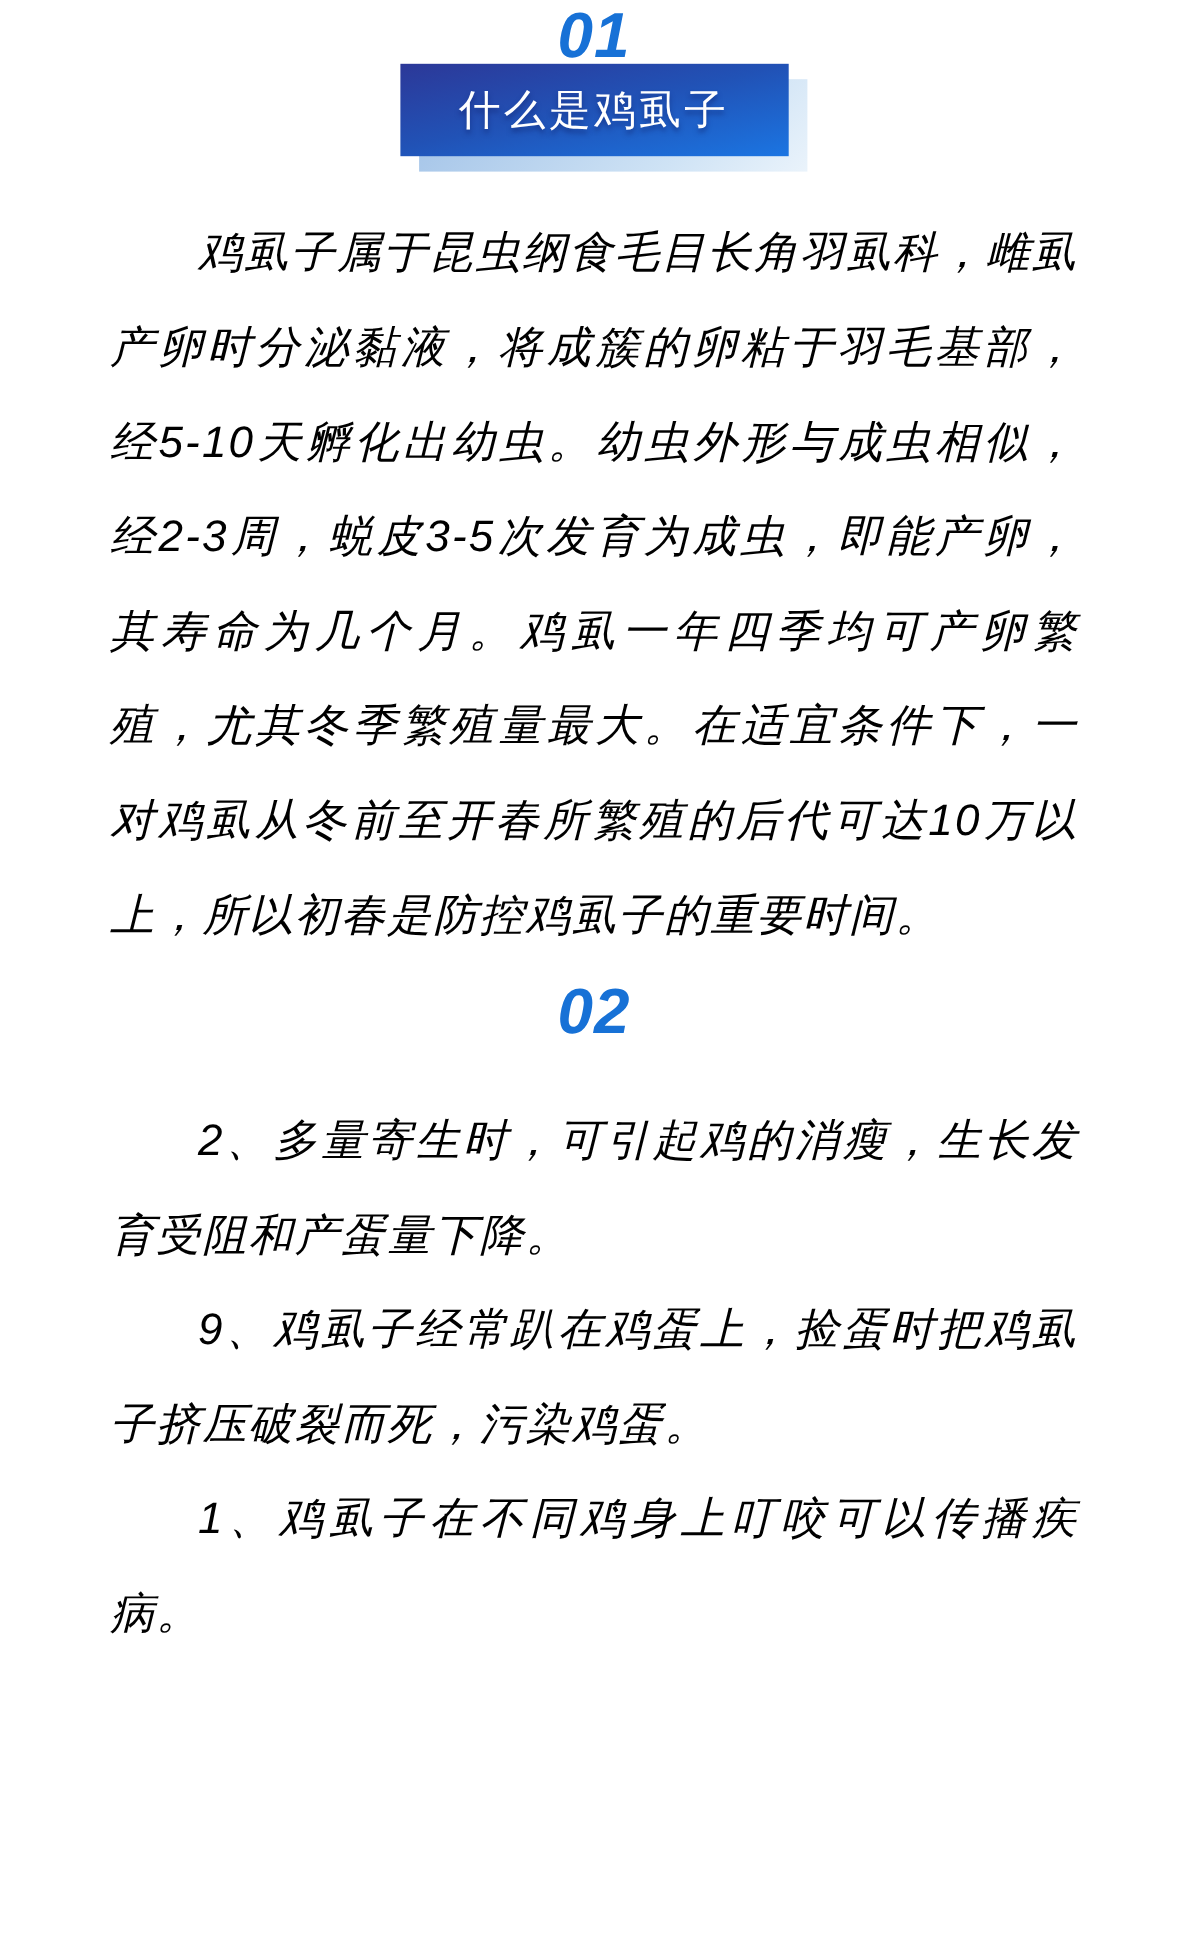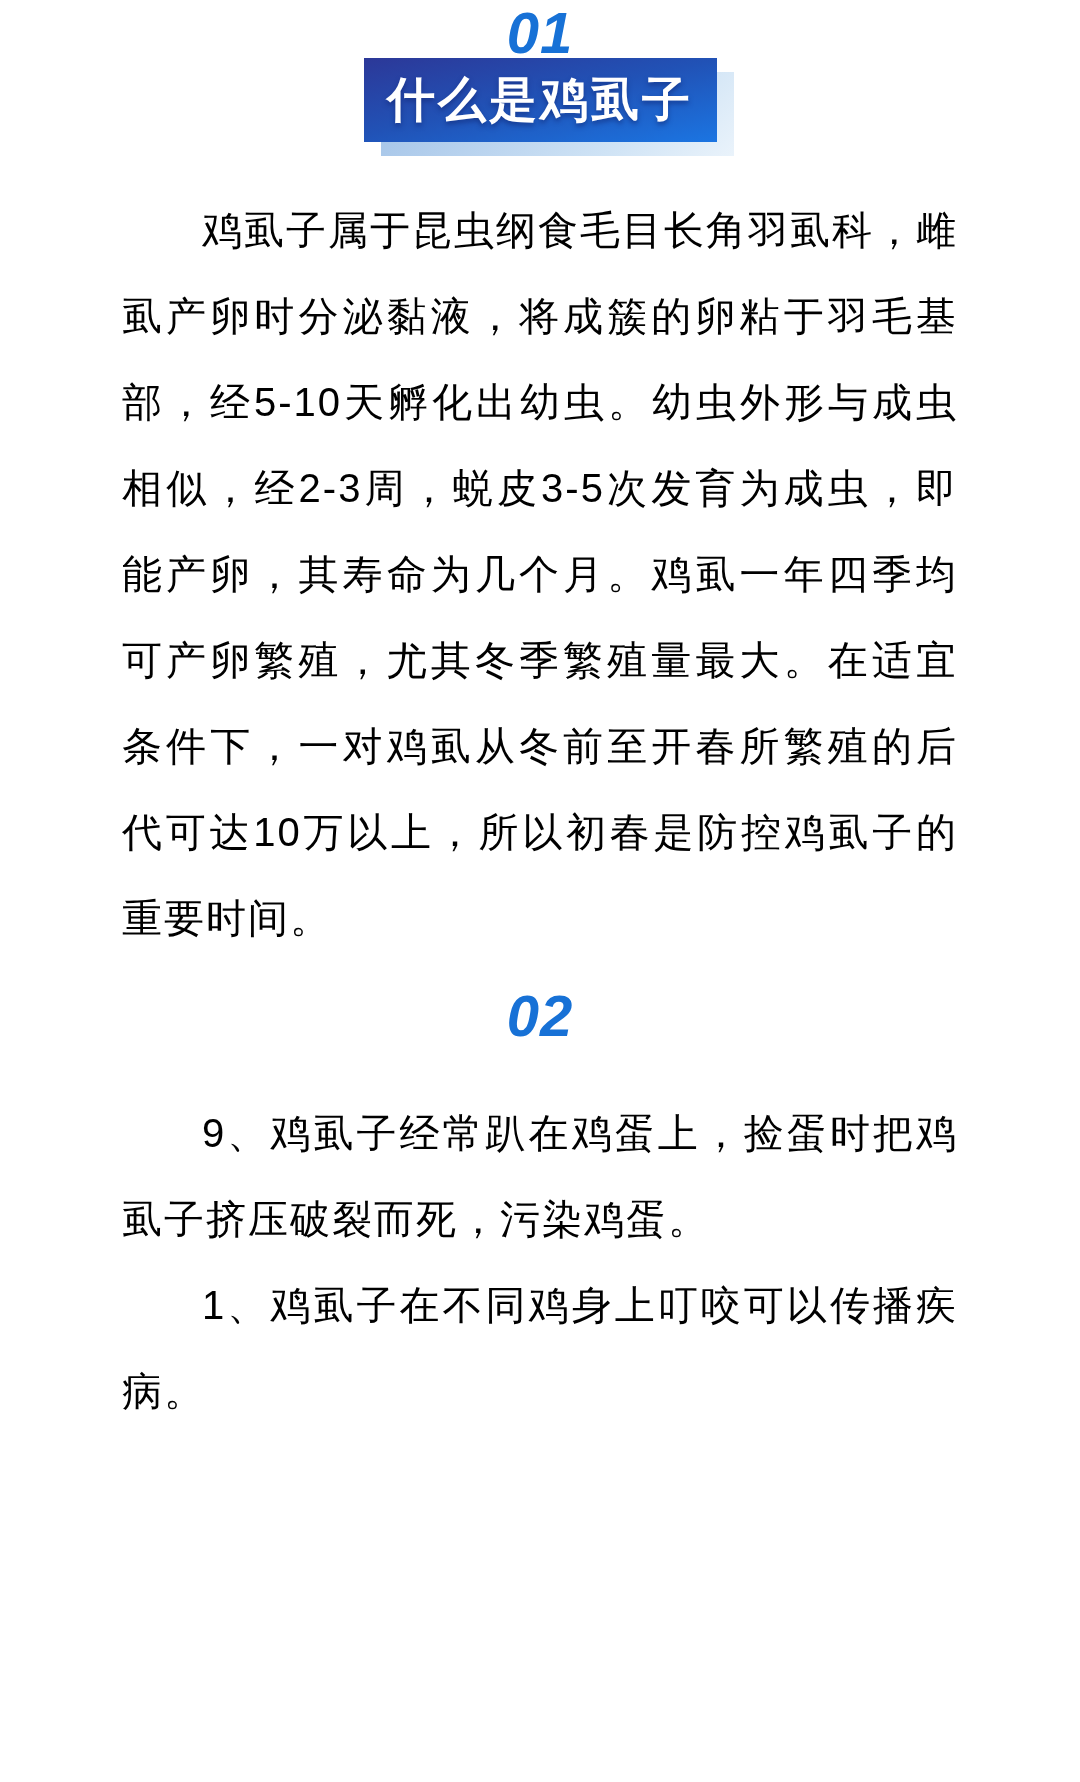--- a/index.html
+++ b/index.html
@@ -21,21 +21,21 @@
     height: 50px;
     line-height: 50px;
     text-align: center;
     font-size: 58px;
     font-weight: 700;
     font-style: italic;
     color: var(--number-blue, #1771d6);
     letter-spacing: 1px;
   }
   .sec1 .sec-num { margin-top: 8px; }
-  .sec2 .sec-num { margin-top: 30px; }
+  .sec2 .sec-num { margin-top: 20px; }
 
   .banner-wrap {
     position: relative;
     margin: 0 auto;
     height: 84px;
   }
   .banner-wrap.w1 { width: 353px; }
   .banner-wrap.w2 { width: 398px; }
 
   .banner-shadow {
@@ -53,34 +53,35 @@
     position: absolute;
     left: 0; top: 0; right: 0; bottom: 0;
     display: flex;
     align-items: center;
     justify-content: center;
     background: linear-gradient(168deg,
       var(--banner-gradient-top, #2c3898) 0%,
       #2152b6 48%,
       var(--banner-gradient-bottom, #1b75e2) 100%);
     color: var(--banner-text, #ffffff);
-    font-size: 48px;
-    font-weight: 700;
+    font-size: 38px;
+    font-weight: 400;
     letter-spacing: 3px;
     text-shadow: 0 3px 5px rgba(15, 35, 110, 0.55);
   }
 
   .body-p {
-    margin: 0 48px;
+    margin: 0 26px;
     font-size: 40px;
     line-height: 86px;
     letter-spacing: 2px;
     color: var(--body-text, #000000);
     text-align: justify;
     text-indent: 2em;
+    font-style: italic;
   }
   .sec1 .body-p { margin-top: 45px; }
   .items { margin-top: 49px; }
 </style>
 </head>
 <body>
 
 <div class="page">
 
   <section class="sec1">
@@ -88,18 +89,19 @@
     <div class="banner-wrap w1">
       <div class="banner-shadow"></div>
       <div class="banner">什么是鸡虱子</div>
     </div>
     <p class="body-p">鸡虱子属于昆虫纲食毛目长角羽虱科，雌虱产卵时分泌黏液，将成簇的卵粘于羽毛基部，经5-10天孵化出幼虫。幼虫外形与成虫相似，经2-3周，蜕皮3-5次发育为成虫，即能产卵，其寿命为几个月。鸡虱一年四季均可产卵繁殖，尤其冬季繁殖量最大。在适宜条件下，一对鸡虱从冬前至开春所繁殖的后代可达10万以上，所以初春是防控鸡虱子的重要时间。</p>
   </section>
 
   <section class="sec2">
     <div class="sec-num">02</div>
     <div class="items">
+      <p class="body-p">2、多量寄生时，可引起鸡的消瘦，生长发育受阻和产蛋量下降。</p>
       <p class="body-p">9、鸡虱子经常趴在鸡蛋上，捡蛋时把鸡虱子挤压破裂而死，污染鸡蛋。</p>
       <p class="body-p">1、鸡虱子在不同鸡身上叮咬可以传播疾病。</p>
     </div>
   </section>
 
 </div>
 
 </body></html>

